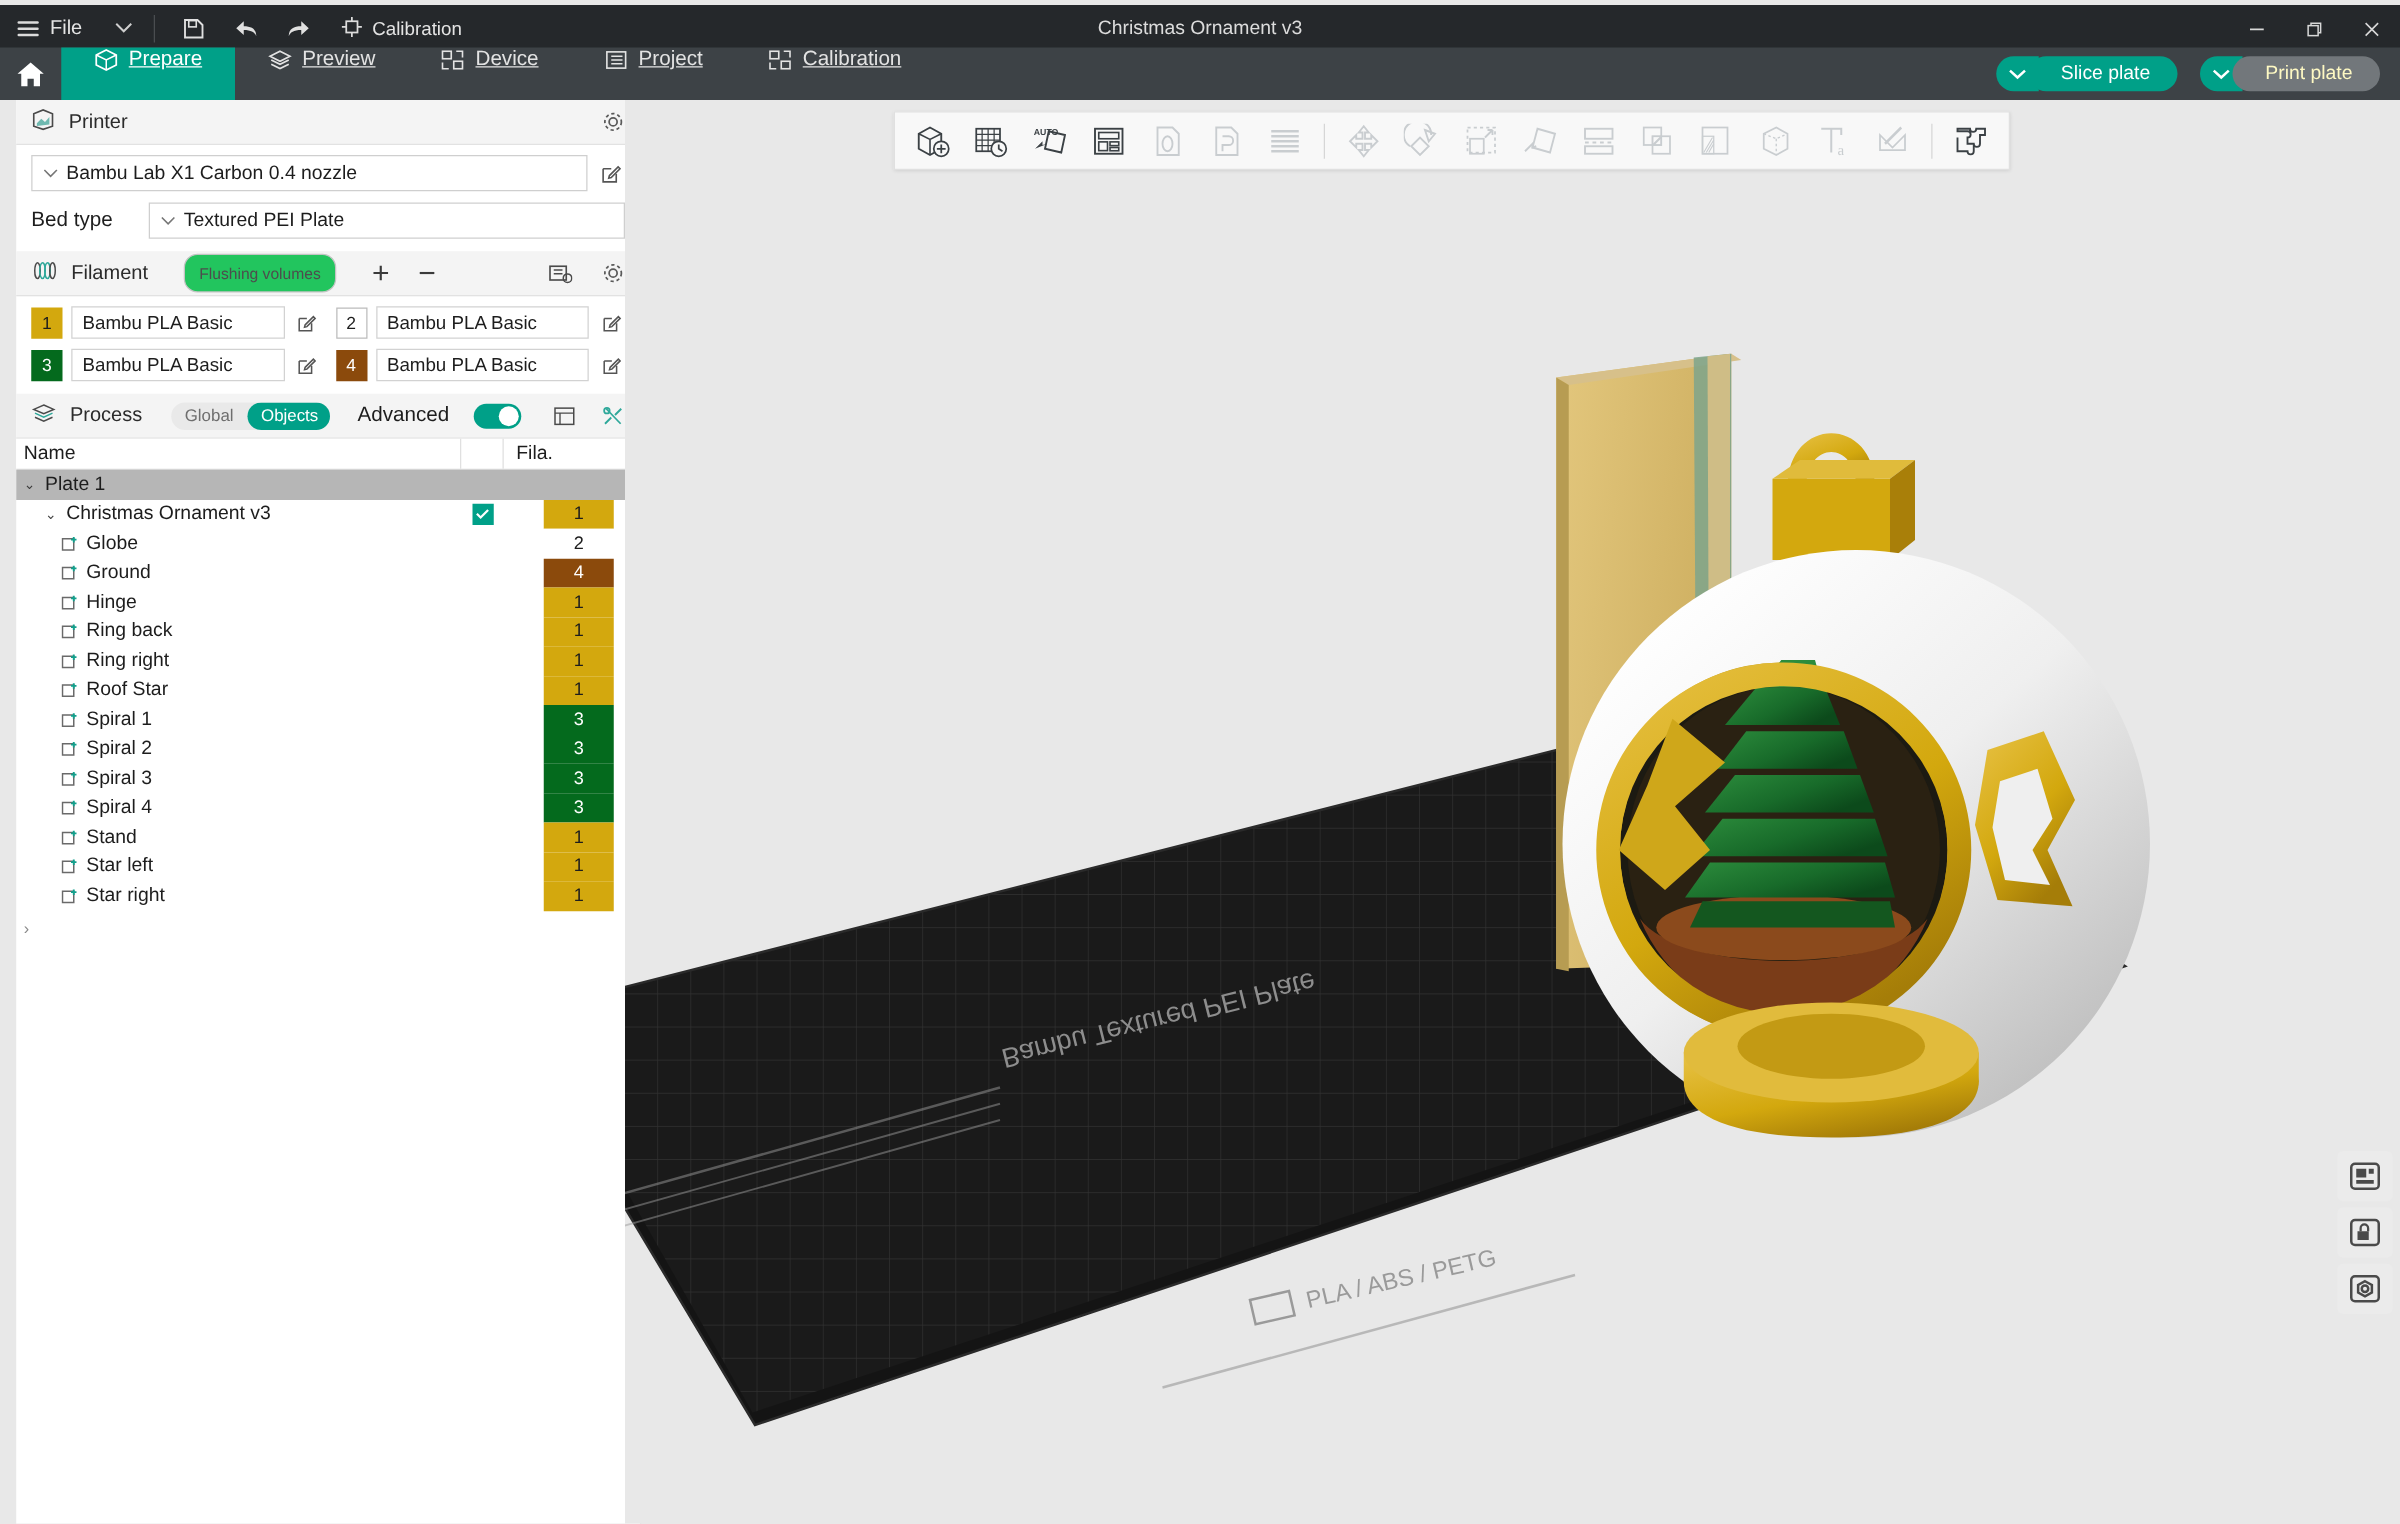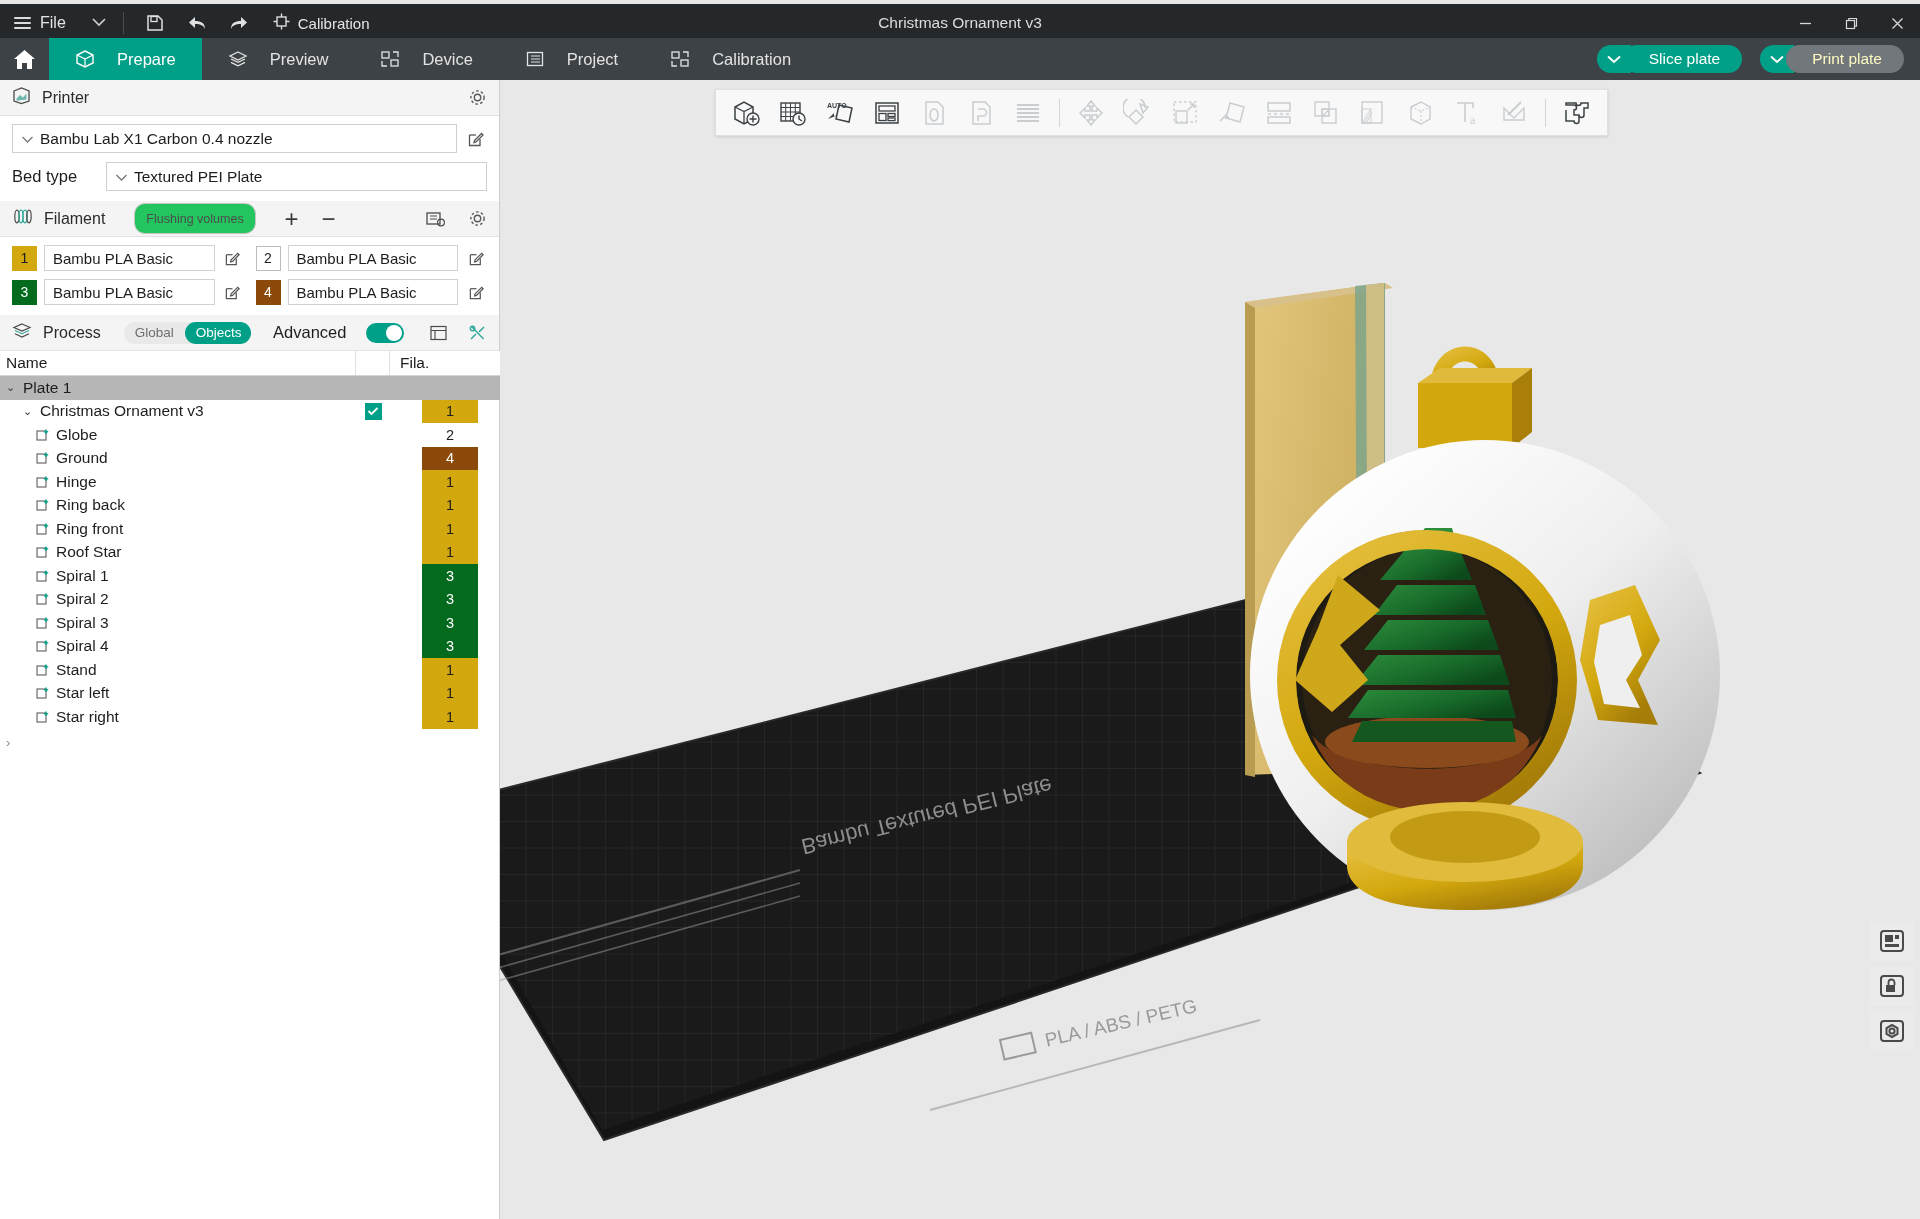--- a/index.html
+++ b/index.html
@@ -33,43 +33,43 @@
   .tb-winbtns { position: absolute; right: 0; top: 0; height: 38px; display: flex; }
   .winbtn { width: 46px; height: 38px; display: flex; align-items: center; justify-content: center; cursor: pointer; color: #d8d8d8; }
 
   
   .tabbar {
     position: absolute; top: 38px; left: 0; width: 1920px; height: 42px;
     background: #3d4246; display: flex; align-items: stretch;
   }
   .home-btn { width: 49px; display: flex; align-items: center; justify-content: center; cursor: pointer; }
   .tab {
-    display: flex; align-items: center; gap: 22px;
-    padding: 0 26px; cursor: pointer; color: #e3e3e3; font-size: 16.5px;
+    display: flex; align-items: flex-start; gap: 8px;
+    padding: 0 26px; cursor: pointer; color: #e3e3e3; font-size: 16.5px; text-decoration: underline;
   }
   .tab.active { background: #00a088; color: #ffffff; }
   .tab svg { display: block; }
   .tabbar-right { margin-left: auto; display: flex; align-items: center; gap: 18px; padding-right: 16px; }
   .split-btn { display: flex; align-items: center; height: 28px; }
   .split-caret {
     width: 34px; height: 28px; border-radius: 14px 0 0 14px;
     background: #00a088; display: flex; align-items: center; justify-content: center;
     cursor: pointer; color: #fff; margin-right: -8px;
   }
   .split-main {
     height: 28px; border-radius: 14px; padding: 0 22px 0 26px;
     display: flex; align-items: center; justify-content: center;
     font-size: 15.5px; cursor: pointer;
   }
   .split-main.primary { background: #00a088; color: #ffffff; }
   .split-main.disabled { background: #72777b; color: #fef9c3; }
 
   
   .sidebar {
-    position: absolute; top: 80px; left: 0; width: 500px; height: 1139px;
+    position: absolute; top: 80px; left: 13px; width: 500px; height: 1139px;
     background: #ffffff; border-right: 1px solid #cdcdcd;
   }
   .section-head {
     height: 36px; background: #f4f4f4; border-bottom: 1px solid #e2e2e2;
     display: flex; align-items: center; padding: 0 12px; gap: 11px;
   }
   .section-title { font-size: 16px; color: #2b2b2b; }
   .section-head .spacer { margin-left: auto; }
   .gear { cursor: pointer; display: flex; align-items: center; }
 
@@ -560,21 +560,21 @@
           </div>
           <div class="row">
             <div class="rname">
               <span class="indent"></span>
               <span class="obj-ico">
                 <svg width="15" height="14" viewBox="0 0 15 14">
                   <rect x="1" y="3" width="9" height="9" fill="none" stroke="#6a6a6a" stroke-width="1.2"></rect>
                   <path d="M10 1.5 V6 M7.8 3.7 H12.2" stroke="#12a18d" stroke-width="1.5"></path>
                 </svg>
               </span>
-              <span>Ring front</span>
+              <span>Ring right</span>
             </div>
             <div class="rmid"></div>
             <div class="rfila">
               <span class="fswatch" style="background: rgb(211, 168, 14); color: rgb(29, 29, 29);">1</span>
             </div>
           </div>
           <div class="row">
             <div class="rname">
               <span class="indent"></span>
               <span class="obj-ico">

